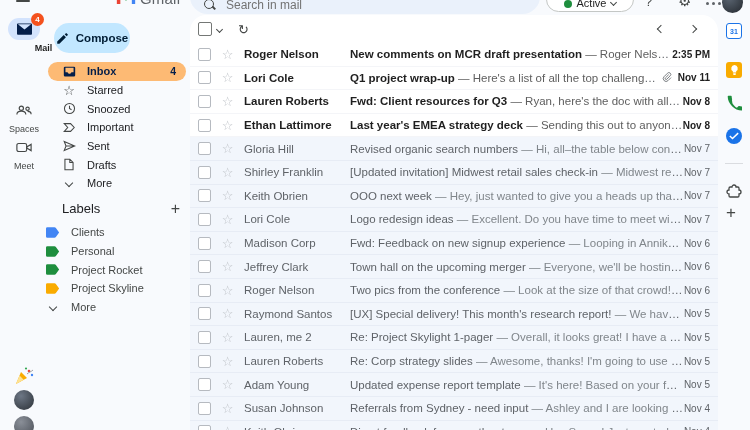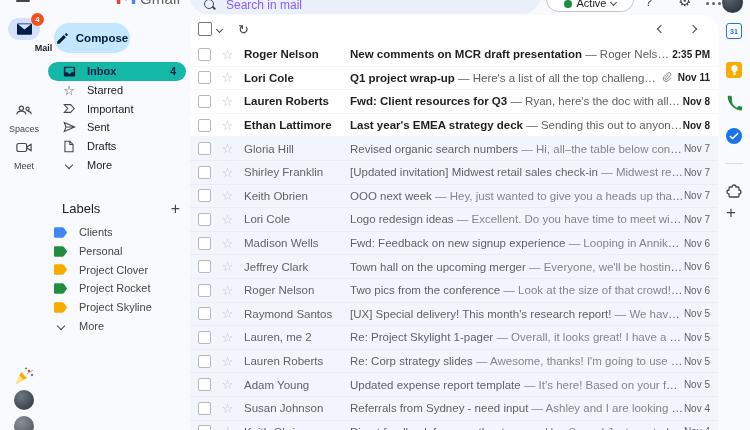--- a/index.html
+++ b/index.html
@@ -8,21 +8,21 @@
 
   
   .hamburger{position:absolute;left:16px;top:0;width:14px;height:2px;background:#444746;border-radius:1px;}
   .gmail-logo{position:absolute;left:116px;top:-10px;width:20px;height:18px;}
   .gmail-wordmark{position:absolute;left:140px;top:-10px;font-size:15px;color:#5f6368;letter-spacing:.2px;}
   .search-pill{position:absolute;left:190px;top:-21px;width:350px;height:35px;background:#eaf1fb;
        border-radius:18px;display:flex;align-items:flex-end;gap:10px;padding:0 0 3px 14px;box-sizing:border-box;}
   .search-pill .mag{width:12px;height:12px;position:relative;}
   .search-pill .mag::before{content:"";position:absolute;left:0;top:0;width:8px;height:8px;border:1.5px solid #444746;border-radius:50%;}
   .search-pill .mag::after{content:"";position:absolute;left:8px;top:8px;width:4px;height:1.5px;background:#444746;transform:rotate(45deg);}
-  .search-text{font-size:12px;color:#8b5cf6;line-height:12px;}
+  .search-text{font-size:12px;color:#737373;line-height:12px;}
   .active-chip{position:absolute;left:546px;top:-13px;width:88px;height:25px;background:#fff;border:1px solid #c4c7c5;
        border-radius:13px;display:flex;align-items:flex-end;justify-content:center;gap:5px;padding-bottom:3px;box-sizing:border-box;}
   .active-dot{width:8px;height:8px;border-radius:50%;background:#1e8e3e;}
   .active-label{font-size:11px;color:#1f1f1f;line-height:10px;}
   .chev{display:inline-block;width:5px;height:5px;border-right:1.5px solid #444746;border-bottom:1.5px solid #444746;}
   .chev.down{transform:rotate(45deg);}
   .chev.left{transform:rotate(135deg);}
   .chev.right{transform:rotate(-45deg);}
   .chev.tiny{width:4px;height:4px;}
   .hdr-glyph{position:absolute;top:-6px;font-size:13px;color:#444746;}
@@ -45,29 +45,29 @@
   .rail-bottom-icon{position:absolute;left:13px;}
   .rail-avatar{position:absolute;left:14px;width:20px;height:20px;border-radius:50%;
        background:radial-gradient(circle at 35% 30%,#6d7785,#2b3036);}
 
   
   .compose-btn{position:absolute;left:54px;top:23px;width:76px;height:30px;background:#c2e7ff;border-radius:15px;
        display:flex;align-items:center;justify-content:center;gap:7px;cursor:pointer;}
   .compose-label{font-size:11.5px;font-weight:bold;color:#001d35;}
   .nav{position:absolute;left:48px;top:62px;width:138px;}
   .nav-item{height:18.7px;display:flex;align-items:center;gap:11px;padding:0 10px 0 14px;border-radius:10px;}
-  .nav-item.selected{background:#14b8a6;}
+  .nav-item.selected{background:#fdba74;}
   .nav-icon{width:14px;height:14px;flex:0 0 14px;display:flex;align-items:center;justify-content:center;}
   .nav-label{font-size:11px;color:#202124;flex:1;white-space:nowrap;}
   .nav-item.selected .nav-label{font-weight:bold;color:#041e49;}
   .nav-count{font-size:10.5px;font-weight:bold;color:#041e49;}
   .labels-hdr{position:absolute;left:62px;top:201px;width:118px;display:flex;align-items:center;justify-content:space-between;}
   .labels-title{font-size:13px;color:#202124;text-align:center;}
   .labels-plus{font-size:16px;color:#444746;line-height:14px;}
-  .label-list{position:absolute;left:40px;top:223px;width:138px;}
+  .label-list{position:absolute;left:32px;top:223px;width:138px;}
   .label-item{height:18.7px;display:flex;align-items:center;gap:11px;padding-left:14px;}
   .label-name{font-size:11px;color:#444746;white-space:nowrap;}
   .tag{width:14px;height:11px;flex:0 0 14px;}
 
   
   .card{position:absolute;left:190px;top:15px;width:528px;height:415px;background:#fff;
         border-radius:16px 16px 0 0;overflow:hidden;}
   .toolbar{height:28px;display:flex;align-items:center;padding:0 22px 0 8px;}
   .cb{width:12px;height:12px;border:1.5px solid #747775;border-radius:2px;background:#fff;}
   .toolbar .caret{margin-left:5px;}
@@ -202,20 +202,31 @@
       </span>
       <span class="nav-label">Inbox</span>
       <span class="nav-count">4</span>
     </div>
     <div class="nav-item">
       <span class="nav-icon" style="font-size:13px;color:#444746">☆</span>
       <span class="nav-label">Starred</span>
     </div>
     <div class="nav-item">
       <span class="nav-icon">
+        <svg width="13" height="13" viewBox="0 0 16 16">
+            <g fill="none" stroke="#444746" stroke-width="1.3">
+              <circle cx="8" cy="8" r="6.2"></circle>
+              <path d="M8 4.5V8l2.5 1.6"></path>
+            </g>
+          </svg>
+      </span>
+      <span class="nav-label">Snoozed</span>
+    </div>
+    <div class="nav-item">
+      <span class="nav-icon">
         <svg width="13" height="11" viewBox="0 0 16 12">
             <path fill="none" stroke="#444746" stroke-width="1.3" d="M1.5 1.2h7.8L13.8 6l-4.5 4.8H1.5L5.8 6z"></path>
           </svg>
       </span>
       <span class="nav-label">Important</span>
     </div>
     <div class="nav-item">
       <span class="nav-icon">
         <svg width="13" height="12" viewBox="0 0 16 14">
             <path fill="none" stroke="#444746" stroke-width="1.3" d="M1.5 1.5L14.5 7 1.5 12.5l2.2-5.5z M3.7 7h10.8"></path>
@@ -249,26 +260,20 @@
     <svg class="tag" viewBox="0 0 16 12">
       <path d="M1.5 0h8.2c.6 0 1.2.3 1.6.8L15 6l-3.7 5.2c-.4.5-1 .8-1.6.8H1.5A1.5 1.5 0 0 1 0 10.5v-9A1.5 1.5 0 0 1 1.5 0z" style="fill: rgb(66, 133, 244);"></path>
     </svg>
     <span class="label-name">Clients</span>
   </div>
       <div class="label-item">
     <svg class="tag" viewBox="0 0 16 12">
       <path d="M1.5 0h8.2c.6 0 1.2.3 1.6.8L15 6l-3.7 5.2c-.4.5-1 .8-1.6.8H1.5A1.5 1.5 0 0 1 0 10.5v-9A1.5 1.5 0 0 1 1.5 0z" style="fill: rgb(30, 142, 62);"></path>
     </svg>
     <span class="label-name">Personal</span>
-  </div>
-      <div class="label-item">
-    <svg class="tag" viewBox="0 0 16 12">
-      <path d="M1.5 0h8.2c.6 0 1.2.3 1.6.8L15 6l-3.7 5.2c-.4.5-1 .8-1.6.8H1.5A1.5 1.5 0 0 1 0 10.5v-9A1.5 1.5 0 0 1 1.5 0z" style="fill: rgb(249, 171, 0);"></path>
-    </svg>
-    <span class="label-name">Project Clover</span>
   </div>
       <div class="label-item">
     <svg class="tag" viewBox="0 0 16 12">
       <path d="M1.5 0h8.2c.6 0 1.2.3 1.6.8L15 6l-3.7 5.2c-.4.5-1 .8-1.6.8H1.5A1.5 1.5 0 0 1 0 10.5v-9A1.5 1.5 0 0 1 1.5 0z" style="fill: rgb(30, 142, 62);"></path>
     </svg>
     <span class="label-name">Project Rocket</span>
   </div>
       <div class="label-item">
     <svg class="tag" viewBox="0 0 16 12">
       <path d="M1.5 0h8.2c.6 0 1.2.3 1.6.8L15 6l-3.7 5.2c-.4.5-1 .8-1.6.8H1.5A1.5 1.5 0 0 1 0 10.5v-9A1.5 1.5 0 0 1 1.5 0z" style="fill: rgb(249, 171, 0);"></path>
@@ -373,21 +378,21 @@
     <span class="sender">Lori Cole</span>
     <span class="subjwrap"><span class="subject">Logo redesign ideas</span> <span class="snippet">— Excellent. Do you have time to meet with Jeroen and...</span></span>
     <span class="date">
 
       <span>Nov 7</span>
     </span>
   </div>
         <div class="row read">
     <span class="cb"></span>
     <span class="star">☆</span>
-    <span class="sender">Madison Wells</span>
+    <span class="sender">Madison Corp</span>
     <span class="subjwrap"><span class="subject">Fwd: Feedback on new signup experience</span> <span class="snippet">— Looping in Annika. The feedback...</span></span>
     <span class="date">
 
       <span>Nov 6</span>
     </span>
   </div>
         <div class="row read">
     <span class="cb"></span>
     <span class="star">☆</span>
     <span class="sender">Jeffrey Clark</span>

